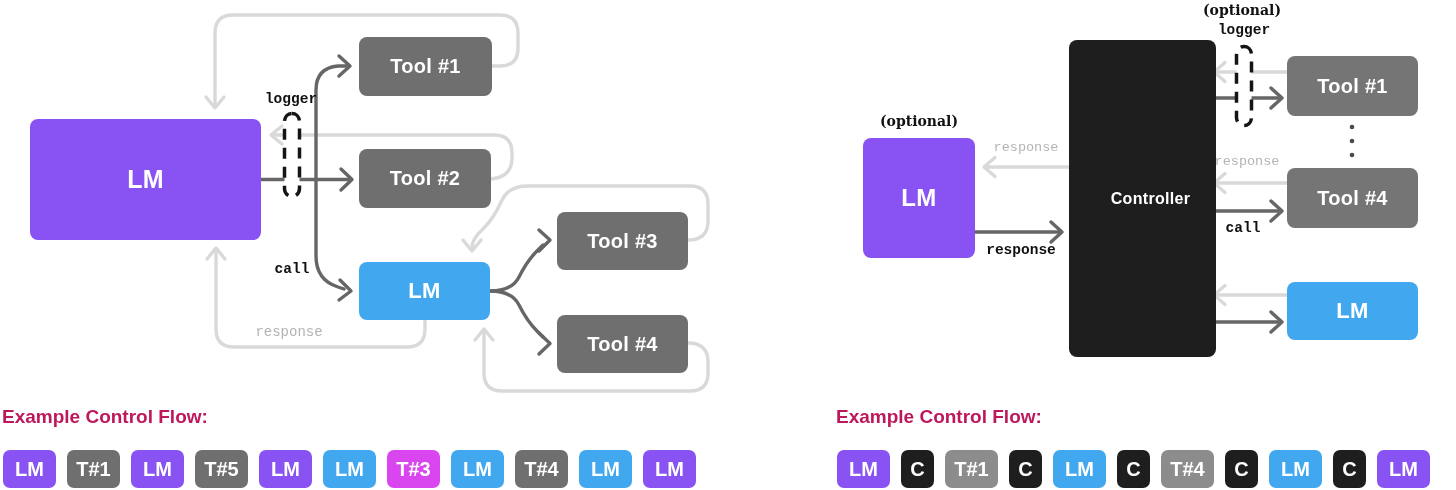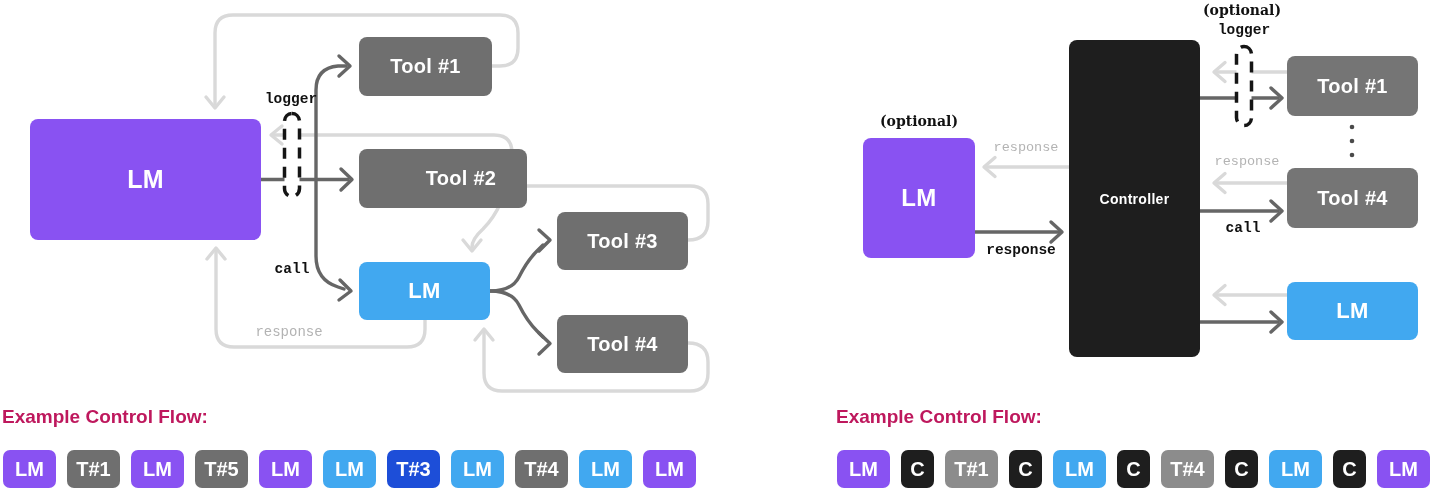--- a/index.html
+++ b/index.html
@@ -77,31 +77,31 @@
       <circle cx="1352" cy="141" r="2.3"></circle>
       <circle cx="1352" cy="155" r="2.3"></circle>
     </g>
 
     <rect x="284.5" y="113.5" width="15" height="83" rx="8" fill="#ffffff" stroke="#151515" stroke-width="3.5" stroke-dasharray="11 8"></rect>
     <rect x="1236.5" y="46.5" width="15" height="79" rx="8" fill="#ffffff" stroke="#151515" stroke-width="3.5" stroke-dasharray="11 8"></rect>
   </svg>
 
   <div class="box" style="left:30px;top:119px;width:231px;height:121px;background:#8952F2;font-size:25px;">LM</div>
   <div class="box" style="left:359px;top:37px;width:133px;height:59px;background:#6F6F6F;font-size:20px;">Tool #1</div>
-  <div class="box" style="left:359px;top:149px;width:132px;height:59px;background:#6F6F6F;font-size:20px;padding-left:36px;">Tool #2</div>
+  <div class="box" style="left:359px;top:149px;width:132px;height:59px;background:#6F6F6F;font-size:20px;">Tool #2</div>
   <div class="box" style="left:359px;top:262px;width:131px;height:58px;background:#41A8F0;font-size:22px;">LM</div>
   <div class="box" style="left:557px;top:212px;width:131px;height:58px;background:#6F6F6F;font-size:20px;">Tool #3</div>
   <div class="box" style="left:557px;top:315px;width:131px;height:58px;background:#6F6F6F;font-size:20px;">Tool #4</div>
 
   <div class="lbl mono" style="left:291px;top:91px;font-size:14.5px;font-weight:700;color:#111;">logger</div>
   <div class="lbl mono" style="left:292px;top:261px;font-size:14.5px;font-weight:700;color:#111;">call</div>
   <div class="lbl mono" style="left:289px;top:324px;font-size:14px;color:#B3B3B3;">response</div>
 
   <div class="box" style="left:863px;top:138px;width:112px;height:120px;background:#8952F2;font-size:24px;">LM</div>
-  <div class="box" style="left:1069px;top:40px;width:131px;height:317px;background:#1E1E1E;font-size:14px;font-weight:600;">Controller</div>
+  <div class="box" style="left:1069px;top:40px;width:131px;height:317px;background:#1E1E1E;font-size:16px;font-weight:600;padding-left:16px;">Controller</div>
   <div class="box" style="left:1287px;top:56px;width:131px;height:60px;background:#757575;font-size:20px;">Tool #1</div>
   <div class="box" style="left:1287px;top:168px;width:131px;height:60px;background:#757575;font-size:20px;">Tool #4</div>
   <div class="box" style="left:1287px;top:282px;width:131px;height:58px;background:#41A8F0;font-size:22px;">LM</div>
 
   <div class="lbl hand" style="left:1242px;top:2px;font-size:14px;color:#111;">(optional)</div>
   <div class="lbl mono" style="left:1244px;top:22px;font-size:14.5px;font-weight:700;color:#111;">logger</div>
   <div class="lbl hand" style="left:919px;top:113px;font-size:14px;color:#111;">(optional)</div>
   <div class="lbl mono" style="left:1026px;top:140px;font-size:13.5px;color:#B3B3B3;">response</div>
   <div class="lbl mono" style="left:1021px;top:242px;font-size:14.5px;font-weight:700;color:#111;">response</div>
   <div class="lbl mono" style="left:1247px;top:154px;font-size:13.5px;color:#B3B3B3;">response</div>
@@ -109,21 +109,21 @@
 
   <div class="flow-title" style="left:2px;top:406px;">Example Control Flow:</div>
   <div class="flow-row" style="left:3px;top:450px;">
 
   <span class="badge" style="background: rgb(137, 82, 242);">LM</span>
       <span class="badge" style="background: rgb(111, 111, 111);">T#1</span>
       <span class="badge" style="background: rgb(137, 82, 242);">LM</span>
       <span class="badge" style="background: rgb(111, 111, 111);">T#5</span>
       <span class="badge" style="background: rgb(137, 82, 242);">LM</span>
       <span class="badge" style="background: rgb(65, 168, 240);">LM</span>
-      <span class="badge" style="background: #1d4ed8;">T#3</span>
+      <span class="badge" style="background: #d946ef;">T#3</span>
       <span class="badge" style="background: rgb(65, 168, 240);">LM</span>
       <span class="badge" style="background: rgb(111, 111, 111);">T#4</span>
       <span class="badge" style="background: rgb(65, 168, 240);">LM</span>
       <span class="badge" style="background: rgb(137, 82, 242);">LM</span>
     </div>
 
   <div class="flow-title" style="left:836px;top:406px;">Example Control Flow:</div>
   <div class="flow-row" style="left:837px;top:450px;">
 
   <span class="badge" style="background: rgb(137, 82, 242);">LM</span>

